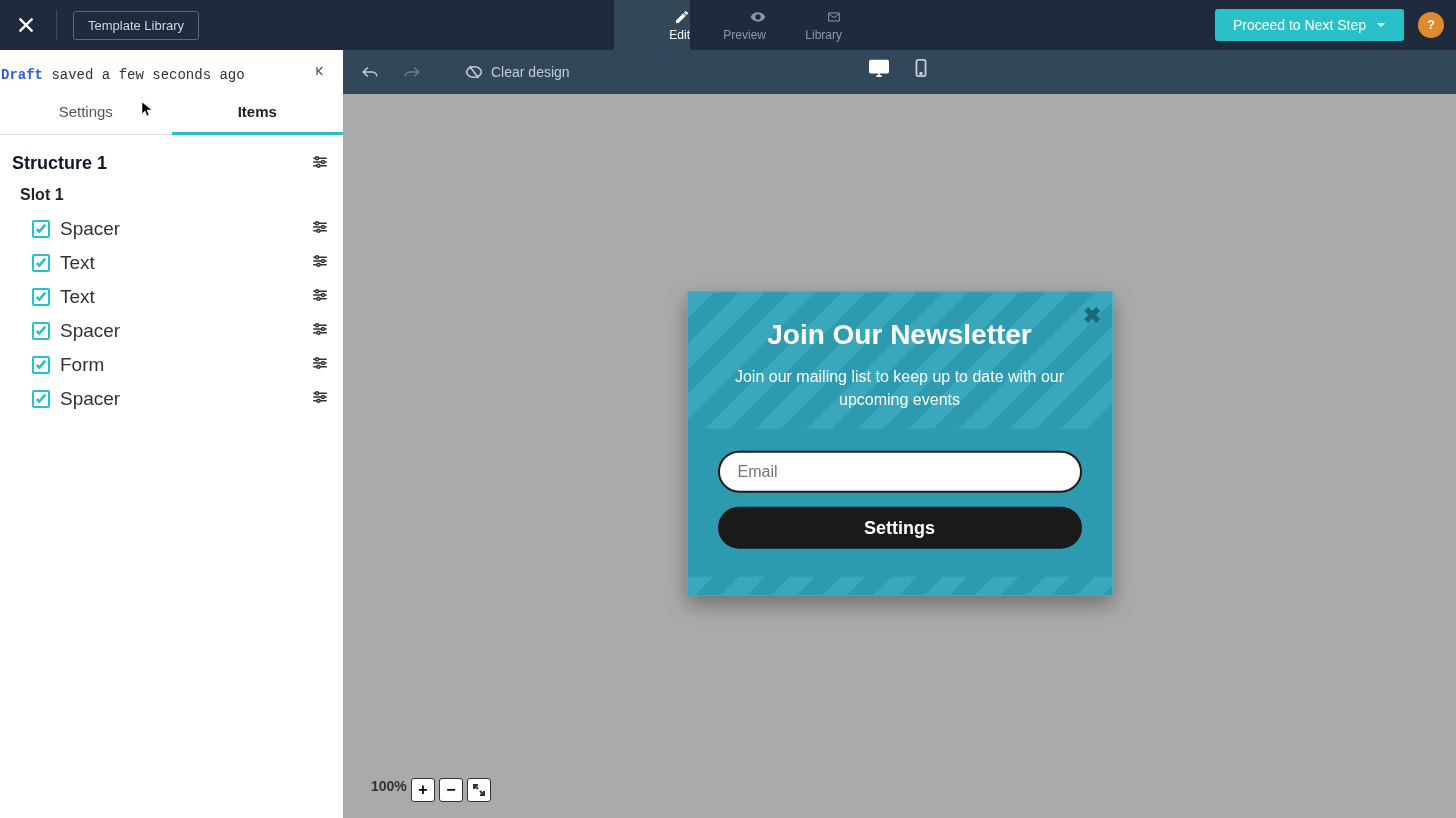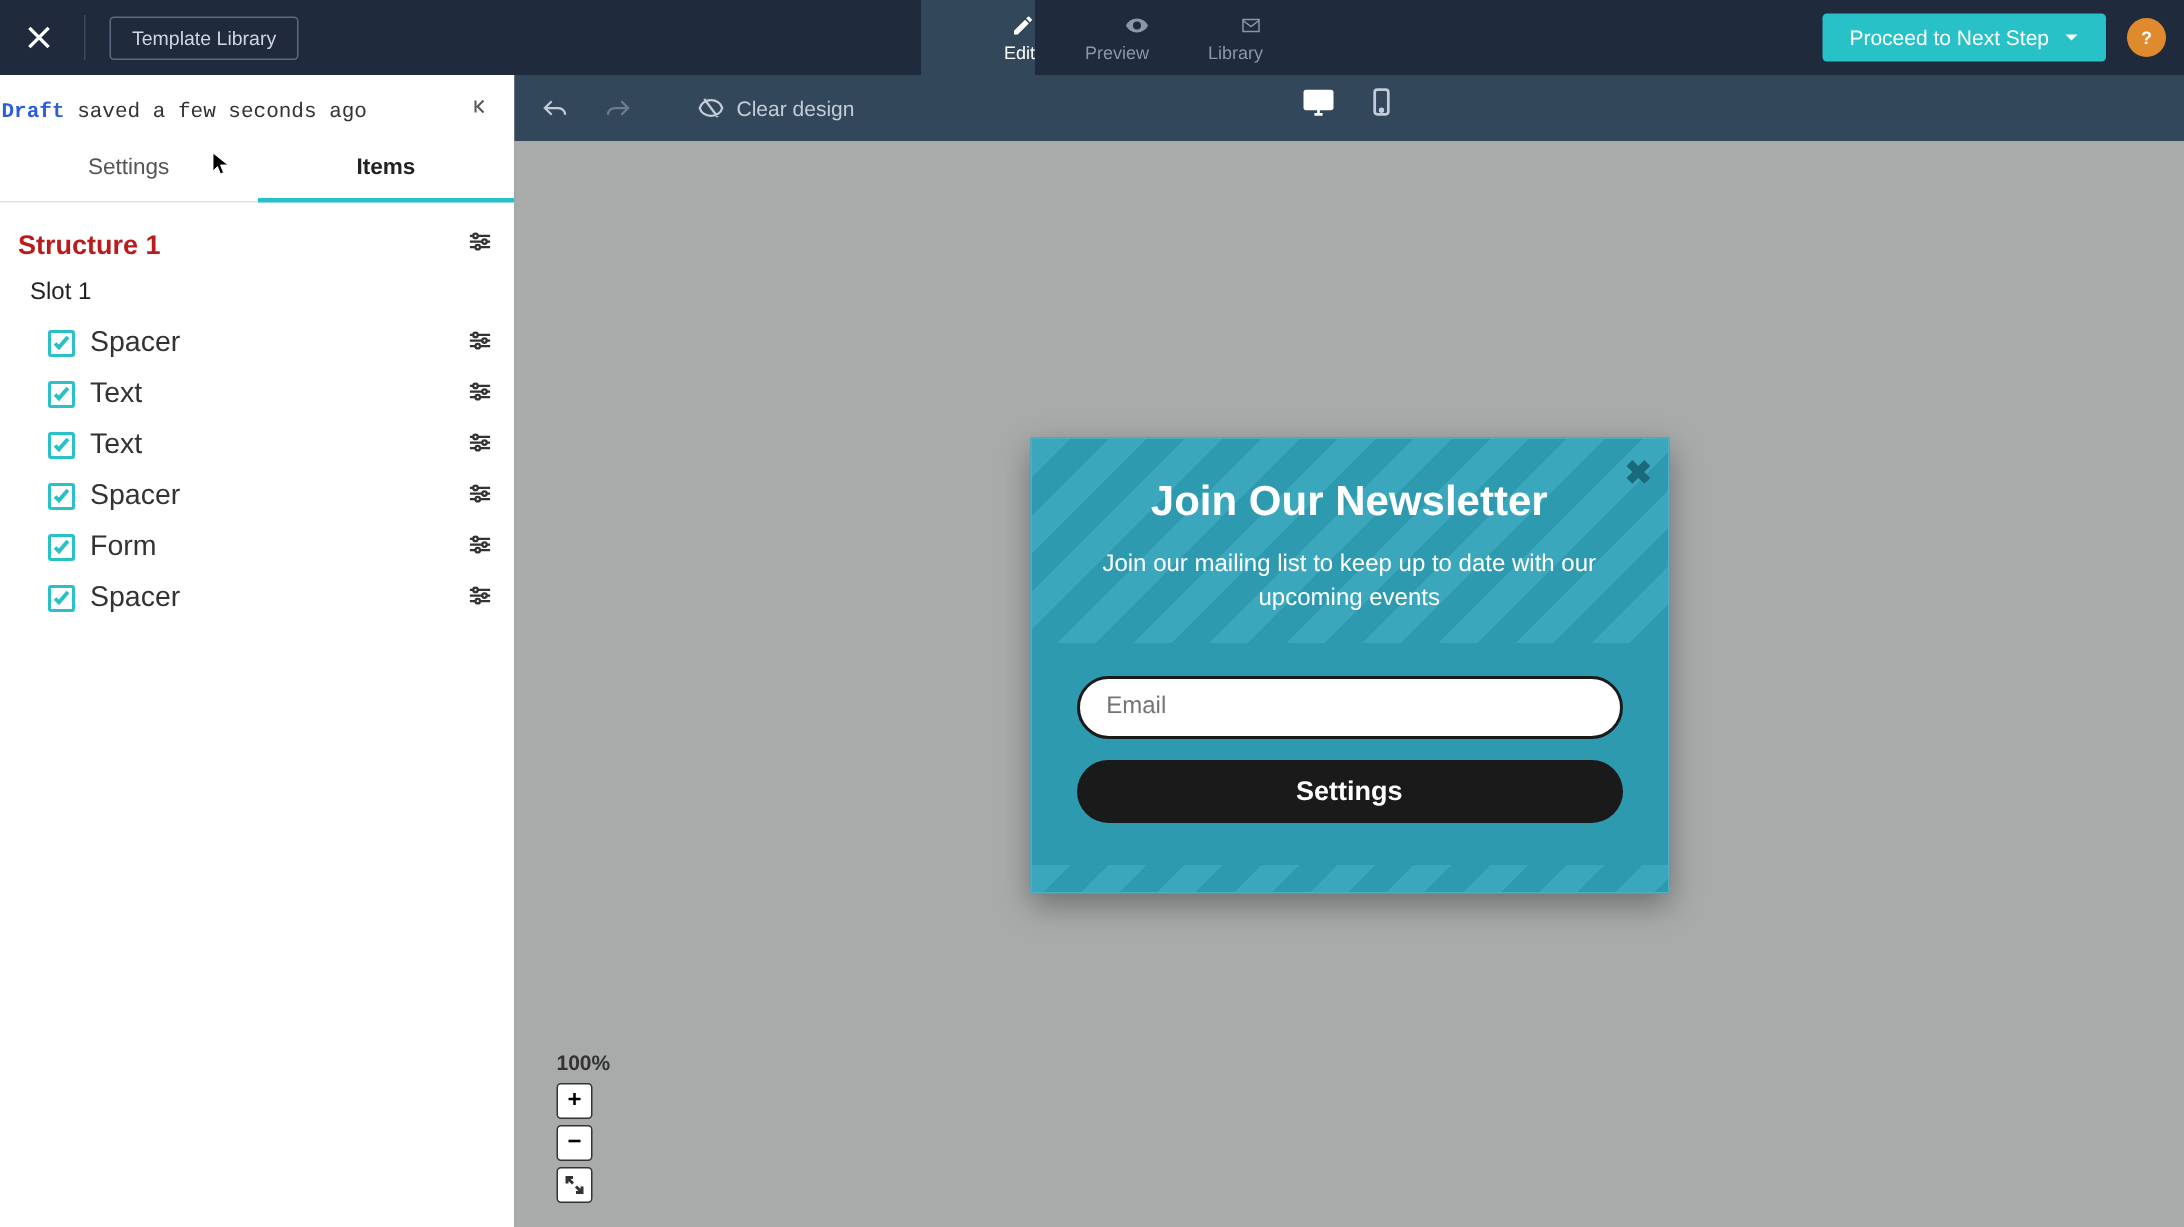--- a/index.html
+++ b/index.html
@@ -30,23 +30,23 @@
 .status-draft { color: #2b5fd9; font-weight: 600; }
 .collapse-btn { cursor: pointer; }
 .collapse-btn svg { width: 16px; height: 14px; stroke: #555; }
 .side-tabs { display: flex; border-bottom: 1px solid #e0e4ea; position: relative;}
 .side-tab { flex: 1; text-align: center; padding: 12px 0 14px; font-size: 15px; color: #555; cursor: pointer; position: relative;}
 .side-tab.active { color: #222; font-weight: 600; }
 .side-tab.active::after { content:''; position:absolute; left:0; right:0; bottom:-1px; height:3px; background:#28c1c7; }
 .side-tab .cursor { position:absolute; right:18px; top:10px; }
 .structure { padding: 18px 14px 6px 12px; }
 .struct-header { display: flex; align-items: center; justify-content: space-between; margin-bottom: 12px; }
-.struct-title { font-size: 18px; font-weight: 700; color: #b91c1c; text-align: center; }
+.struct-title { font-size: 18px; font-weight: 700; color: #0f172a; text-align: center; }
 .sliders-icon svg { width: 18px; height: 16px; stroke:#333; cursor:pointer; }
-.slot-title { font-size: 16px; font-weight: 400; color: #222; padding-left: 8px; margin-bottom: 8px; }
+.slot-title { font-size: 16px; font-weight: 700; color: #222; padding-left: 8px; margin-bottom: 8px; }
 .item-row { display: flex; align-items: center; justify-content: space-between; padding: 6px 0 6px 20px; }
 .item-left { display: flex; align-items: center; gap: 10px; }
 .checkbox { width: 18px; height: 18px; border: 2px solid #28c1c7; border-radius: 2px; display: flex; align-items: center; justify-content: center; cursor: pointer; }
 .checkbox svg { width: 12px; height: 12px; stroke: #28c1c7; stroke-width: 3; }
 .item-label { font-size: 19px; color: #333; }
 
 
 .editor { flex: 1; display: flex; flex-direction: column; background: #a9aaaa; }
 .editor-bar { height: 44px; background: #33475b; display: flex; align-items: center; padding: 0 18px; gap: 24px; color: #c3ccd8; }
 .eb-btn { cursor: pointer; display: flex; align-items: center; gap: 8px; font-size: 14px; }
@@ -64,21 +64,21 @@
 .popup-top { padding: 26px 28px 18px; text-align: center; background: repeating-linear-gradient(135deg, #3aa7bc 0 18px, #2d9ab0 18px 36px); position: relative; }
 .popup-close { position: absolute; right: 10px; top: 10px; color: #1b6a7c; font-size: 22px; font-weight: 700; cursor: pointer; }
 .popup-title { color: #fff; font-size: 28px; font-weight: 700; margin-bottom: 14px; }
 .popup-sub { color: #fff; font-size: 16px; line-height: 1.45; }
 .popup-body { padding: 22px 30px 28px; background: #2d9ab0; display: flex; flex-direction: column; gap: 14px; }
 .popup-email { width: 100%; height: 42px; border-radius: 21px; border: 2px solid #1a1a1a; background: #fff; padding: 0 18px; font-size: 16px; color: #555; outline: none; }
 .popup-submit { width: 100%; height: 42px; border-radius: 21px; background: #1a1a1a; color: #fff; font-size: 18px; font-weight: 700; border: none; cursor: pointer; }
 .popup-footer { height: 18px; background: repeating-linear-gradient(135deg, #3aa7bc 0 18px, #2d9ab0 18px 36px); }
 
 
-.zoom-wrap { position: absolute; left: 28px; bottom: 16px; display: flex; flex-direction: column; gap: 4px; align-items: flex-start; }
+.zoom-wrap { position: absolute; left: 28px; bottom: 16px; display: flex; flex-direction: row; gap: 4px; align-items: flex-start; }
 .zoom-label { font-size: 14px; font-weight: 600; color: #333; margin-bottom: 2px; }
 .zoom-btn { width: 24px; height: 24px; background: #fff; border: 1px solid #333; border-radius: 3px; display: flex; align-items: center; justify-content: center; font-size: 16px; font-weight: 700; cursor: pointer; }
 .zoom-btn svg { width: 14px; height: 14px; stroke:#333; stroke-width:2; }
 </style>
 </head>
 <body>
 
 <div class="topbar">
   <div class="close-btn">
     <svg viewBox="0 0 24 24" fill="none">

